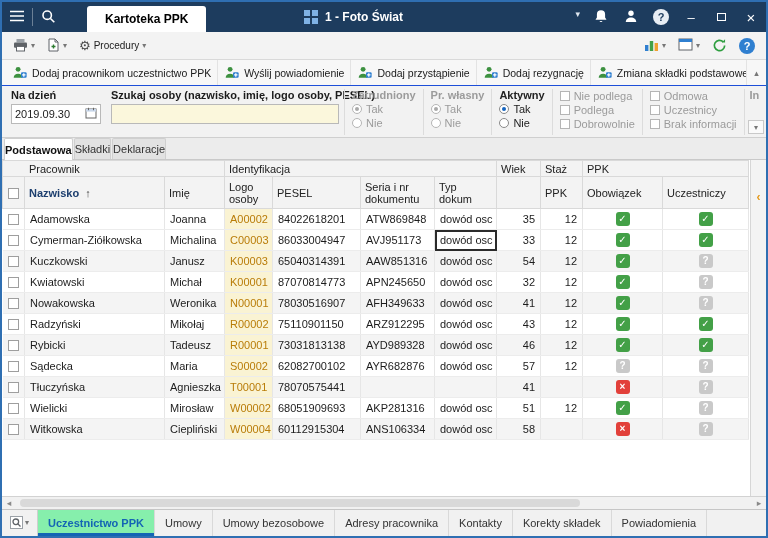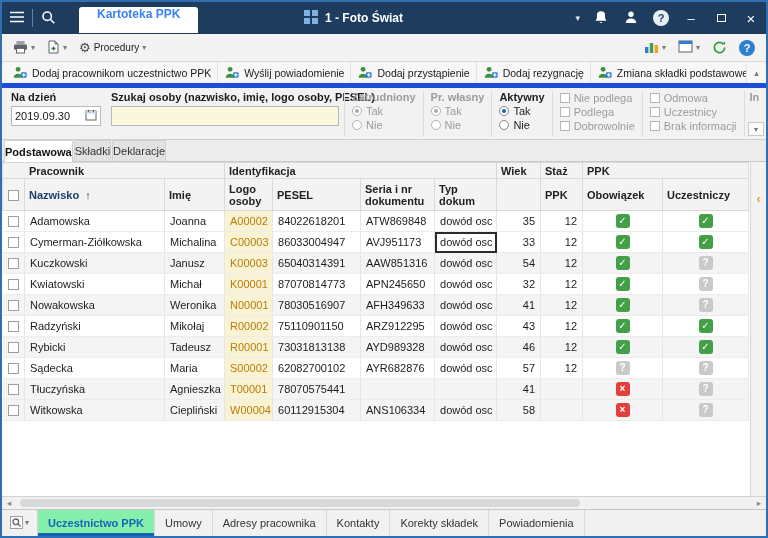--- a/index.html
+++ b/index.html
@@ -4,42 +4,42 @@
 <style>
   *{box-sizing:border-box;margin:0;padding:0}
   html,body{width:768px;height:538px;overflow:hidden}
   body{font-family:"Liberation Sans","DejaVu Sans",sans-serif;font-size:11px;color:#222;background:#fff}
   .window{width:768px;height:538px;border:2px solid #2f6fb2;display:flex;flex-direction:column;background:#fff;overflow:hidden}
 
   
   .titlebar{flex:0 0 30px;background:#1d3c5e;display:flex;align-items:center;color:#fff}
   .tb-btn{width:30px;height:30px;display:flex;align-items:center;justify-content:center;cursor:default}
   .tb-sep{width:1px;height:18px;background:rgba(255,255,255,.35)}
-  .title-tab{height:26px;margin:4px 0 0 16px;background:#fff;border-radius:3px 3px 0 0;padding:0 18px;display:flex;align-items:flex-start;font-weight:bold;font-size:12px;color:#3b82f6}
+  .title-tab{height:26px;margin:4px 0 0 24px;background:#fff;border-radius:3px 3px 0 0;padding:0 18px;display:flex;align-items:center;font-weight:bold;font-size:12px;color:#000000}
   .tb-spacer{flex:1}
-  .company{display:flex;align-items:center;width:288px;height:30px;padding:16px 6px;gap:7px}
+  .company{display:flex;align-items:flex-start;width:288px;height:30px;padding:8px 6px;gap:7px}
   .company .name{font-size:12px;color:#fff;font-weight:bold;white-space:nowrap}
   .company .cspacer{flex:1}
   .chev{font-size:9px;color:#dfe7f0;line-height:1}
   .help-circle{width:16px;height:16px;border-radius:50%;background:#e8eef5;color:#1d3c5e;font-weight:bold;font-size:11px;display:flex;align-items:center;justify-content:center}
   .win-min{font-size:13px;color:#fff;line-height:1}
   .winrect{width:9px;height:8px;border:1.5px solid #fff;display:inline-block}
   .win-close{font-size:15px;color:#fff;line-height:1}
 
   
   .toolbar{flex:0 0 28px;background:#f3f3f3;border-bottom:1px solid #d9d9d9;display:flex;align-items:center;padding:0 6px;gap:2px}
   .tool{display:flex;align-items:center;gap:3px;height:24px;padding:0 5px;border-radius:2px}
   .tool .lbl{font-size:10px;color:#222}
   .tool .gear{font-size:13px;color:#4a4a4a;line-height:1}
   .t-spacer{flex:1}
   .chev-g{font-size:8px;color:#777;line-height:1}
   .refresh svg{display:block}
 
   
-  .ribbon{flex:0 0 26px;background:#f7f7f7;border-bottom:5px solid #1d4ed8;display:flex;align-items:stretch;padding-left:4px;overflow:hidden}
+  .ribbon{flex:0 0 26px;background:#f7f7f7;border-bottom:1px solid #1d4ed8;display:flex;align-items:stretch;padding-left:4px;overflow:hidden}
   .action-btn{display:flex;align-items:center;gap:5px;padding:0 6px;border-right:1px solid #e3e3e3;white-space:nowrap;font-size:10.5px;color:#1a1a1a}
   .action-btn .action-icon{display:flex;align-items:center}
   .ribbon-collapse{margin-left:auto;width:20px;display:flex;align-items:center;justify-content:center;color:#777;font-size:9px;border-left:1px solid #e3e3e3;flex:0 0 20px}
 
   
   .filters{flex:0 0 52px;background:#f2f2f2;border-bottom:1px solid #cfcfcf;display:flex;align-items:stretch;padding:3px 2px 2px 4px;position:relative}
   .fcol{padding:0 5px}
   .flabel{font-weight:bold;font-size:11px;color:#1b1b1b;margin-bottom:3px;white-space:nowrap}
   .date-col{width:100px}
   .date-input{width:90px;height:20px;background:#fff;border:1px solid #b9b9b9;display:flex;align-items:center;justify-content:space-between;padding:0 3px;font-size:11px}
@@ -62,21 +62,21 @@
 
   
   .page-tabs{flex:0 0 22px;background:#ececec;border-bottom:1px solid #c9c9c9;display:flex;align-items:flex-end;padding-left:2px}
   .ptab{height:21px;display:flex;align-items:center;padding:0 0;font-size:11px;color:#333;background:#e2e2e2;border:1px solid #cfcfcf;border-bottom:none;margin-right:1px;border-radius:2px 2px 0 0}
   .ptab.active{background:#fff;font-weight:bold;color:#111;height:22px;margin-bottom:-1px}
 
   
   .grid-area{flex:1 1 auto;position:relative;background:#fff;overflow:hidden}
   table{border-collapse:collapse;table-layout:fixed;width:746px;font-size:11px}
   th,td{overflow:hidden;white-space:nowrap}
-  thead th{background:#f3f3f3;font-weight:bold;text-align:left;color:#222;border:1px solid #d9d9d9;padding:1px 4px}
+  thead th{background:#f3f3f3;font-weight:normal;text-align:left;color:#222;border:1px solid #d9d9d9;padding:1px 4px}
   tr.grp th{height:16px;font-size:11px}
   th.g-prac{padding-left:26px}
   tr.cols th{height:32px;vertical-align:middle;line-height:12px;white-space:normal}
   th.sorted{color:#1c3e6e;font-weight:bold}
   .sort-arrow{margin-left:6px;color:#444;font-weight:normal}
   tbody td{height:21px;padding:0 5px;border-right:1px solid #e6e6e6;border-bottom:1px solid #ececec;color:#1c1c1c}
   tbody tr.alt td{background:#f4f4f4}
   td.logo-cell{background:#faf3d3 !important;color:#b97c08}
   td.num{text-align:right}
   td.iconcell{text-align:center}
@@ -516,20 +516,33 @@
             <td>Agnieszka</td>
             <td class="logo-cell">T00001</td>
             <td>78070575441</td>
             <td></td>
             <td></td>
             <td class="num">41</td>
             <td class="num"></td>
             <td class="iconcell"><span class="status x">×</span></td>
             <td class="iconcell"><span class="status question">?</span></td>
           </tr>
+          <tr>
+            <td class="cbcell"><span class="cb"></span></td>
+            <td>Wielicki</td>
+            <td>Mirosław</td>
+            <td class="logo-cell">W00002</td>
+            <td>68051909693</td>
+            <td>AKP281316</td>
+            <td>dowód osc</td>
+            <td class="num">51</td>
+            <td class="num">12</td>
+            <td class="iconcell"><span class="status check">✓</span></td>
+            <td class="iconcell"><span class="status question">?</span></td>
+          </tr>
           <tr class="alt">
             <td class="cbcell"><span class="cb"></span></td>
             <td>Witkowska</td>
             <td>Ciepliński</td>
             <td class="logo-cell">W00004</td>
             <td>60112915304</td>
             <td>ANS106334</td>
             <td>dowód osc</td>
             <td class="num">58</td>
             <td class="num"></td>
@@ -554,20 +567,21 @@
       <span><svg width="13" height="13" viewBox="0 0 13 13">
             <rect x=".5" y=".5" width="12" height="12" fill="#fff" stroke="#9aa0a6"></rect>
             <circle cx="5.8" cy="5.8" r="2.8" fill="none" stroke="#5f6368" stroke-width="1.3"></circle>
             <path d="M7.9 7.9l2.6 2.6" stroke="#5f6368" stroke-width="1.3"></path>
           </svg></span>
       <span class="chev-g">▾</span>
     </div>
     <div id="bottom-tabs" style="display:flex;align-items:stretch">
         <div class="btab active">Uczestnictwo PPK</div>
         <div class="btab">Umowy</div>
+        <div class="btab">Umowy bezosobowe</div>
         <div class="btab">Adresy pracownika</div>
         <div class="btab">Kontakty</div>
         <div class="btab">Korekty składek</div>
         <div class="btab">Powiadomienia</div>
       </div>
   </div>
 
 </div>
 
 </body></html>

